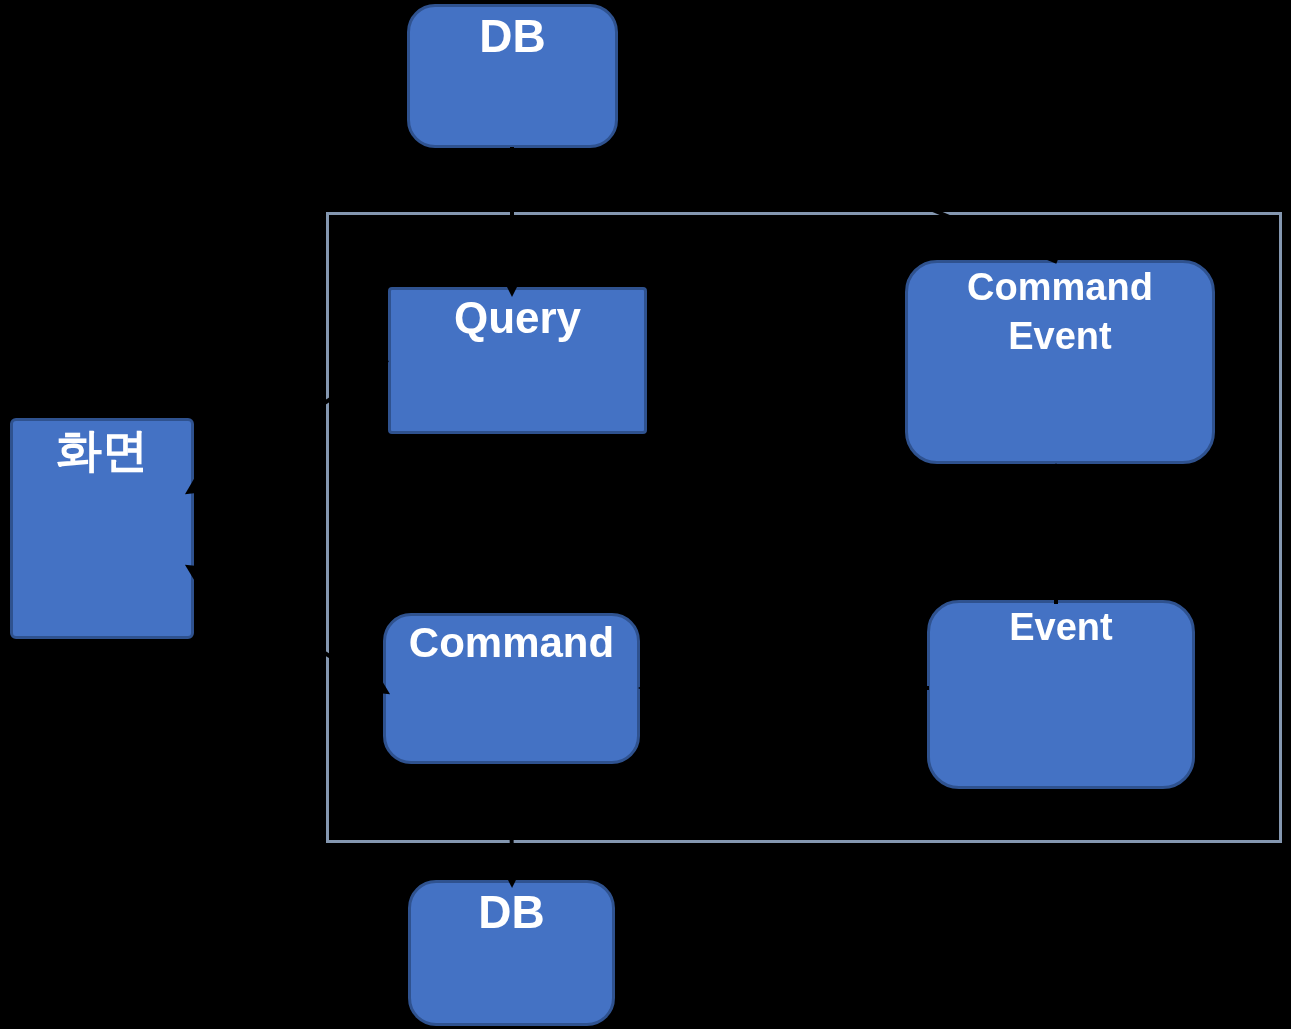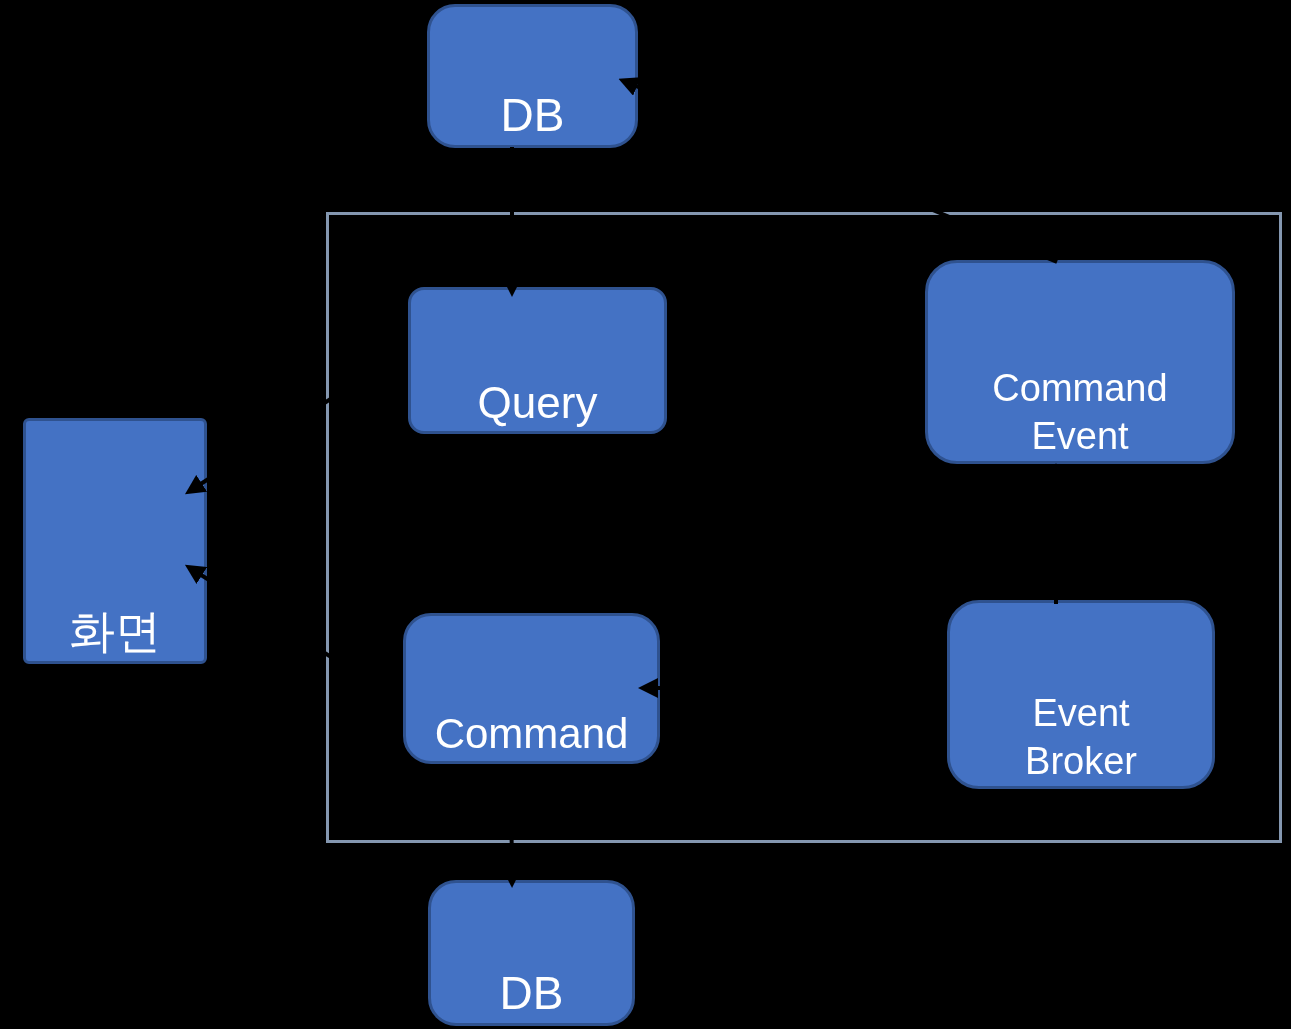--- a/index.html
+++ b/index.html
@@ -23,34 +23,33 @@
     height: 631px;
     border: 3px solid var(--frame-border, #8497b0);
     box-sizing: border-box;
     background: transparent;
   }
   .node {
     position: absolute;
     display: flex;
     flex-direction: column;
     align-items: center;
-    justify-content: flex-end;
+    justify-content: flex-start;
     box-sizing: border-box;
     background: var(--node-fill, #4472c4);
     border: 3px solid var(--node-border, #2f528f);
     color: var(--label-text, #ffffff);
-    font-weight: normal;
+    font-weight: bold;
     text-align: center;
     line-height: 1.28;
-    margin-left: 20px;
   }
   #db-top       { left: 407px; top: 4px;   width: 211px; height: 144px; border-radius: 28px; font-size: 46px; }
-  #query        { left: 388px; top: 287px; width: 259px; height: 147px; border-radius: 16px; font-size: 44px; }
+  #query        { left: 388px; top: 287px; width: 259px; height: 147px; border-radius: 4px; font-size: 44px; }
   #ces          { left: 905px; top: 260px; width: 310px; height: 204px; border-radius: 32px; font-size: 38px; }
-  #screen       { left: 3px;   top: 418px; width: 184px; height: 246px; border-radius: 6px; font-size: 46px; }
+  #screen       { left: 10px;   top: 418px; width: 184px; height: 221px; border-radius: 6px; font-size: 46px; }
   #command      { left: 383px; top: 613px; width: 257px; height: 151px; border-radius: 28px; font-size: 42px; }
   #event-broker { left: 927px; top: 600px; width: 268px; height: 189px; border-radius: 32px; font-size: 38px; }
   #db-bottom    { left: 408px; top: 880px; width: 207px; height: 146px; border-radius: 28px; font-size: 46px; }
   svg.connectors {
     position: absolute;
     left: 0; top: 0;
     width: 1291px;
     height: 1029px;
     pointer-events: none;
   }
@@ -85,21 +84,20 @@
   <div class="node" id="screen">
     <span>화면</span>
   </div>
 
   <div class="node" id="command">
     <span>Command</span>
   </div>
 
   <div class="node" id="event-broker">
     <span>Event</span>
-    <span>Broker</span>
   </div>
 
   <div class="node" id="db-bottom">
     <span>DB</span>
   </div>
 
   <svg class="connectors" viewBox="0 0 1291 1029">
     <defs>
       <marker id="arw" viewBox="0 0 10 10" refX="7" refY="5" markerWidth="5" markerHeight="5" orient="auto-start-reverse">
         <path class="arrowhead" d="M 0 0 L 10 5 L 0 10 z"></path>

